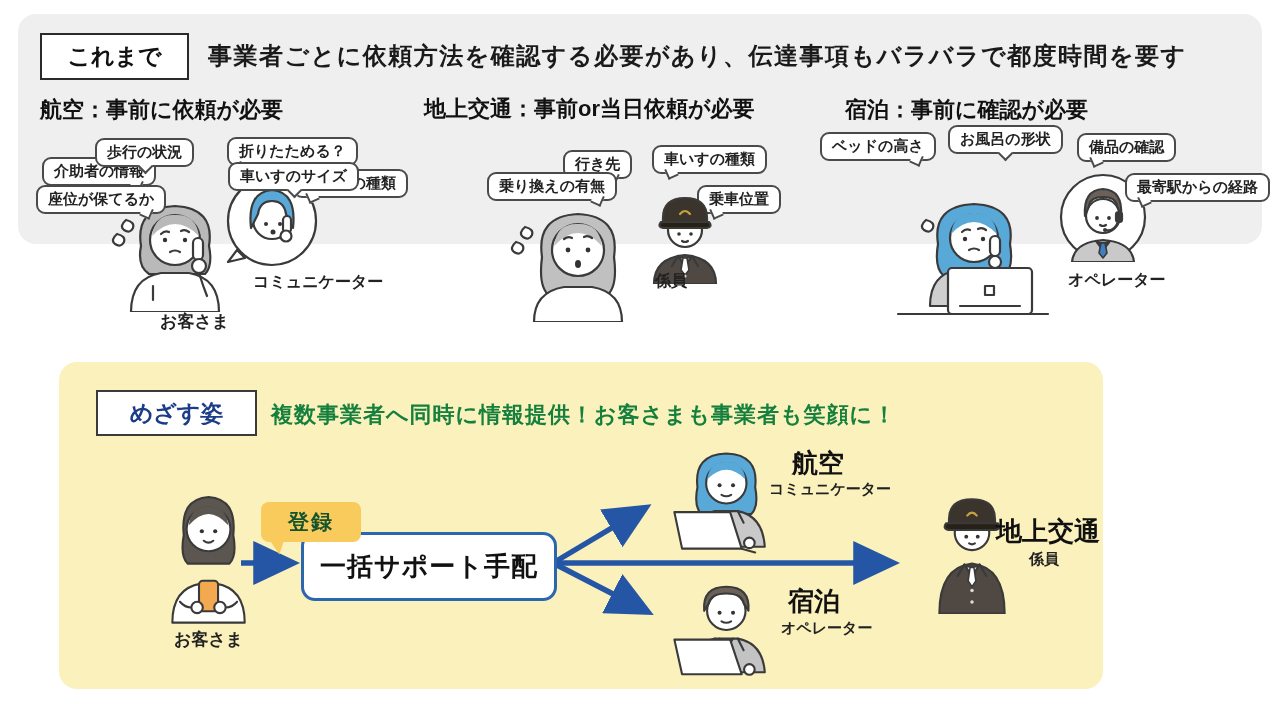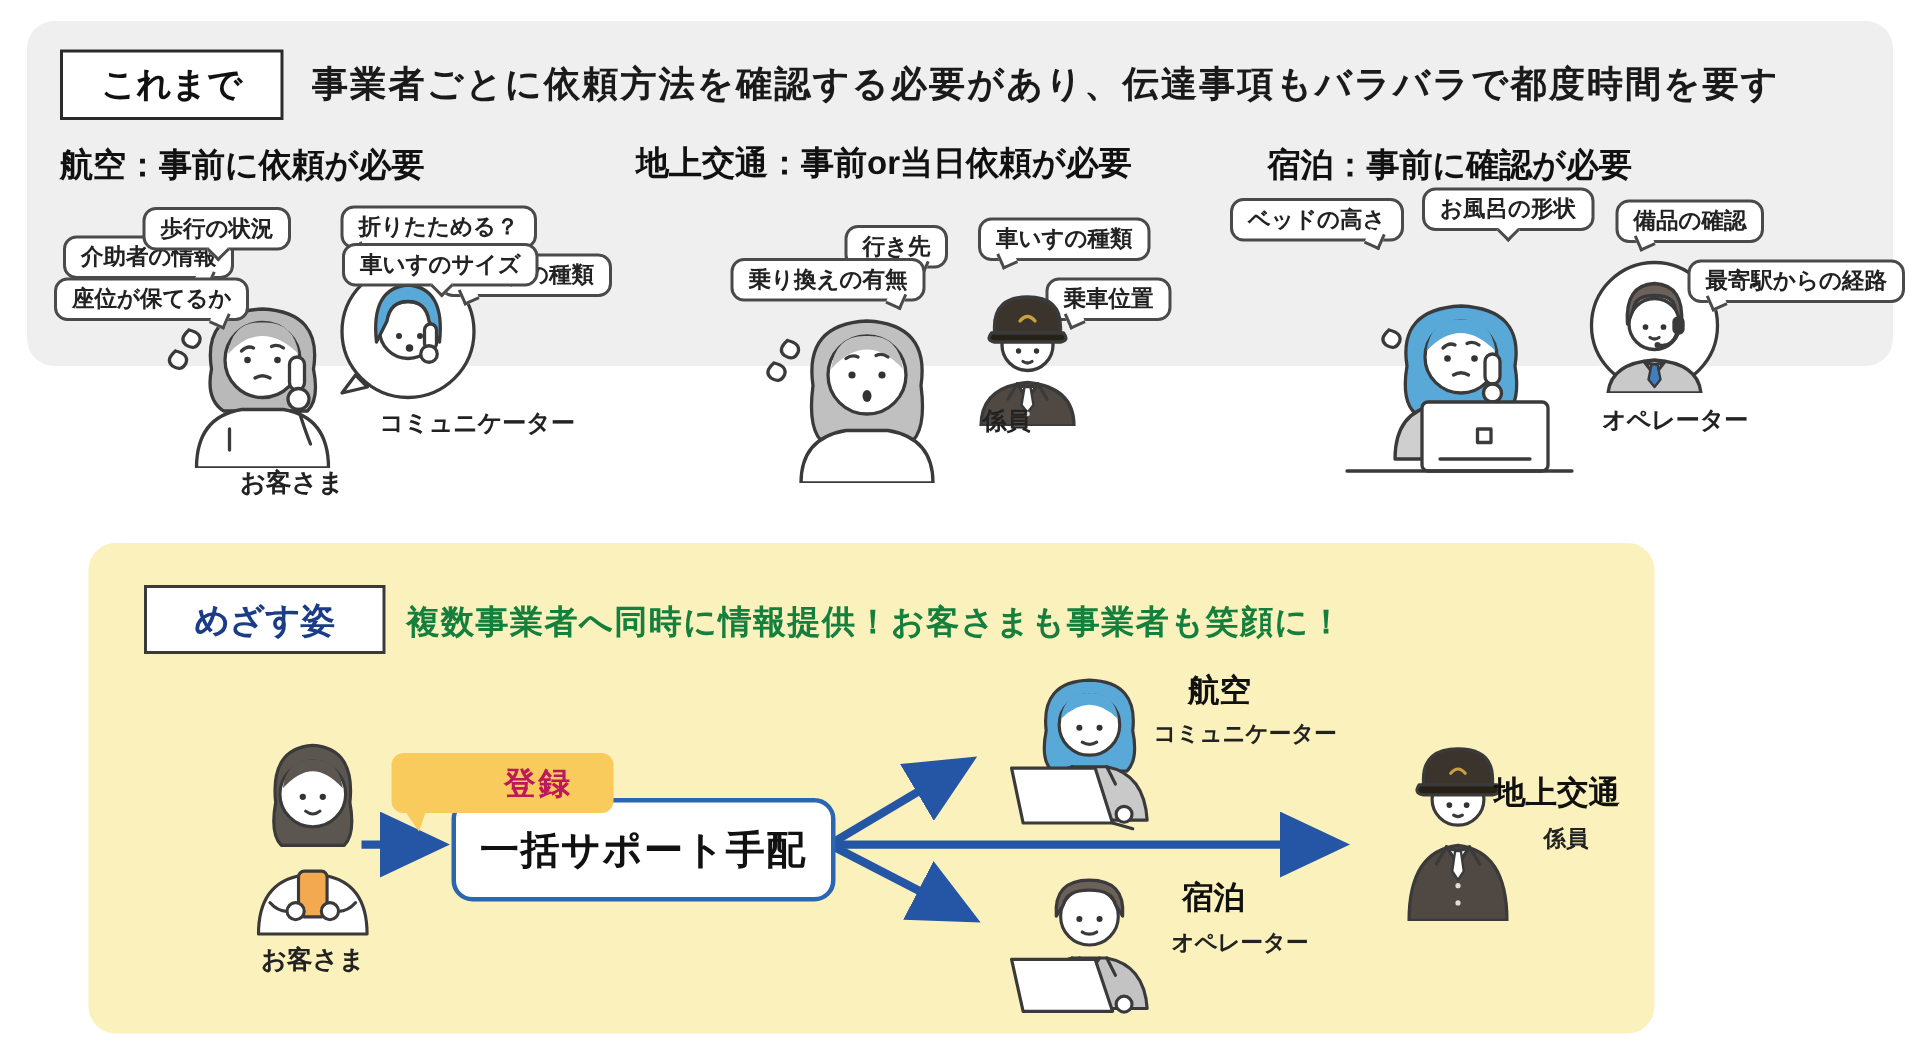--- a/index.html
+++ b/index.html
@@ -20,28 +20,28 @@
   .bubble::after{content:"";position:absolute;width:9px;height:9px;background:#fff;}
   .t-b::after{bottom:-6.5px;left:calc(50% - 5px);border-right:2px solid #4a4a4a;border-bottom:2px solid #4a4a4a;transform:rotate(45deg);}
   .t-bl::after{bottom:-6px;left:12px;border-right:2px solid #4a4a4a;border-bottom:2px solid #4a4a4a;transform:rotate(66deg);}
   .t-br::after{bottom:-6px;right:12px;border-right:2px solid #4a4a4a;border-bottom:2px solid #4a4a4a;transform:rotate(24deg);}
   .char-label{position:absolute;font-weight:bold;color:#222;white-space:nowrap;}
   .fig{position:absolute;}
   .hub-box{position:absolute;left:242px;top:170px;width:250px;height:63px;background:#fff;
            border:3px solid #2b66b0;border-radius:14px;display:flex;align-items:center;justify-content:center;
            font-size:26px;font-weight:bold;color:#111;letter-spacing:1px;z-index:2;}
   .register-tag{position:absolute;left:202px;top:140px;width:100px;height:40px;background:#f8cb5c;border-radius:8px;
-           display:flex;align-items:center;justify-content:center;font-size:21px;font-weight:bold;color:#be185d;z-index:3;letter-spacing:2px;padding-left:48px;}
+           display:flex;align-items:center;justify-content:center;font-size:21px;font-weight:bold;color:#14532d;z-index:3;letter-spacing:2px;}
   .register-tag::after{content:"";position:absolute;left:8px;bottom:-12px;width:0;height:0;border-style:solid;
            border-width:13px 3px 0 11px;border-color:#f8cb5c transparent transparent transparent;transform:rotate(6deg);}
   .logo-block{position:absolute;right:24px;top:6px;text-align:center;z-index:2;}
   .logo-text{font-size:31px;font-weight:bold;letter-spacing:0.5px;line-height:34px;}
   .lg.n{color:#1c3e8e;} .lg.c{color:#3aa5de;}
   .logo-tagline{font-size:13px;font-weight:bold;color:#1c3e8e;letter-spacing:0.5px;margin-top:1px;}
-  .rec-name{position:absolute;font-size:21px;font-weight:bold;color:#111;white-space:nowrap;}
+  .rec-name{position:absolute;font-size:26px;font-weight:bold;color:#111;white-space:nowrap;}
   .rec-role{position:absolute;font-size:15px;font-weight:bold;color:#222;white-space:nowrap;}
   .arrow-layer{position:absolute;left:0;top:0;width:1244px;height:327px;z-index:1;pointer-events:none;}
 </style>
 </head>
 <body>
 
 <div class="canvas">
 
   <div class="panel panel-top">
 

